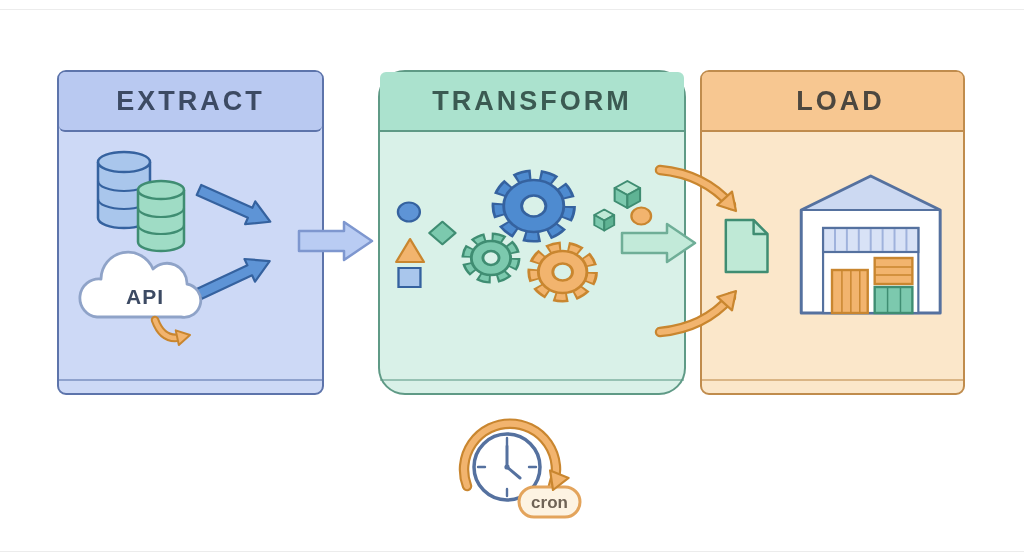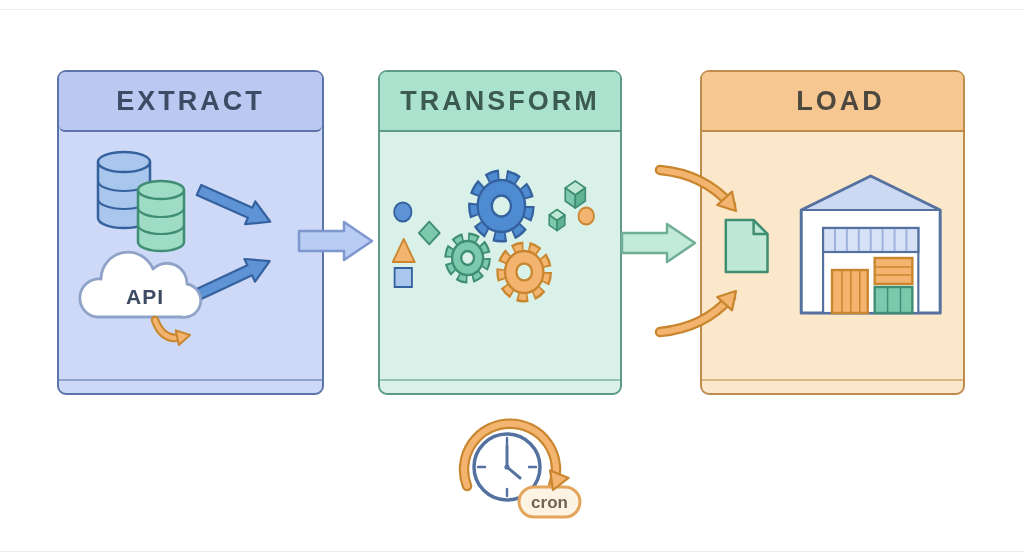--- a/index.html
+++ b/index.html
@@ -14,21 +14,21 @@
   .panel-header { height:60px; display:flex; align-items:center; justify-content:center; border-bottom:2.5px solid; border-radius:6px 6px 0 0; }
   .panel-title { font-size:27px; font-weight:600; letter-spacing:3px; }
   .panel-body { position:absolute; top:60px; left:0; right:0; bottom:0;text-align:center; }
   .panel-body svg { display:block; width:100%; height:100%; }
 
   .extract { left:57px; width:267px; background:var(--extract-bg); border-color:var(--extract-border); }
   .extract .panel-header { background:var(--extract-header); border-color:var(--extract-border);border-radius:6px; }
   .extract .panel-title { color:var(--extract-title); }
   .extract::after { border-color:var(--extract-border); }
 
-  .transform { left:378px; width:244px; background:var(--transform-bg); border-color:var(--transform-border); }
+  .transform { left:378px; width:308px; background:var(--transform-bg); border-color:var(--transform-border);border-radius:27px; }
   .transform .panel-header { background:var(--transform-header); border-color:var(--transform-border); }
   .transform .panel-title { color:var(--transform-title); }
   .transform::after { border-color:var(--transform-border); }
 
   .load { left:700px; width:265px; background:var(--load-bg); border-color:var(--load-border); }
   .load .panel-header { background:var(--load-header); border-color:var(--load-border);padding-left:16px; }
   .load .panel-title { color:var(--load-title); }
   .load::after { border-color:var(--load-border); }
 
   #connectors { position:absolute; inset:0; width:100%; height:100%; pointer-events:none; }

